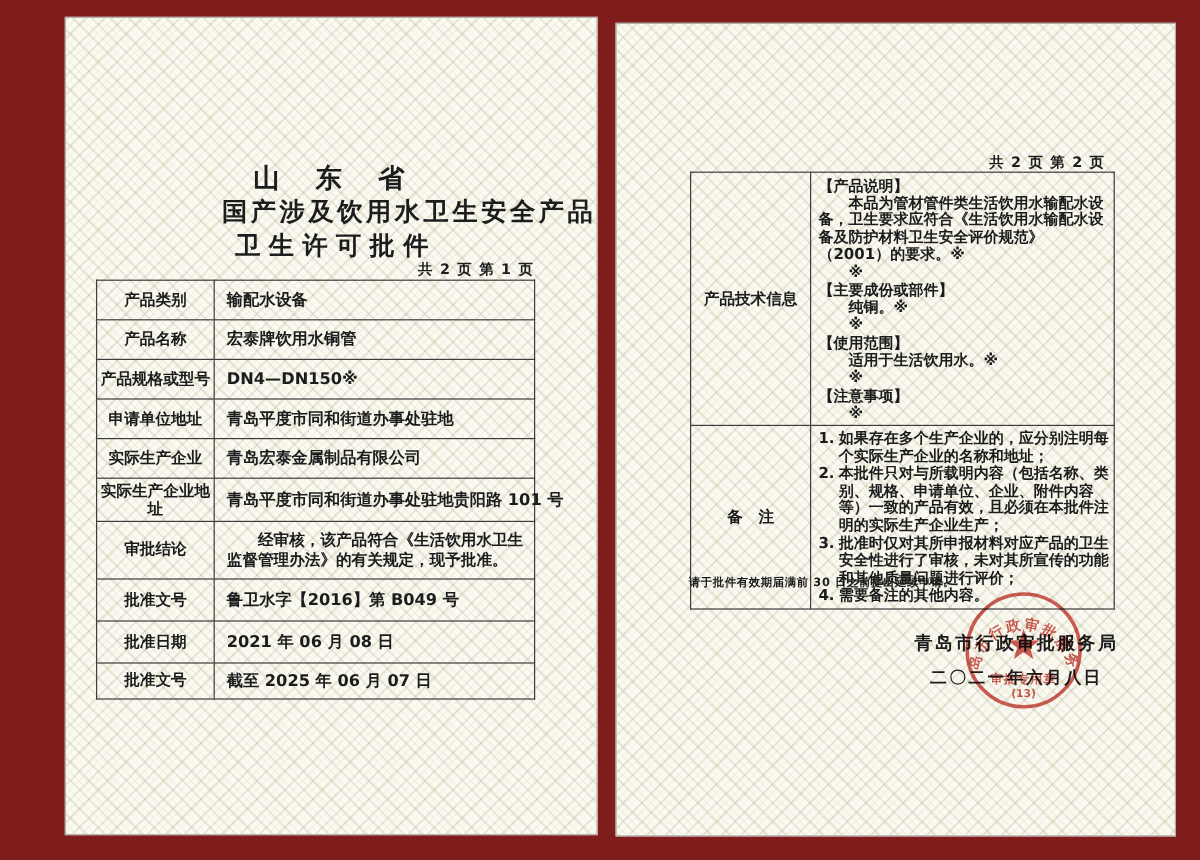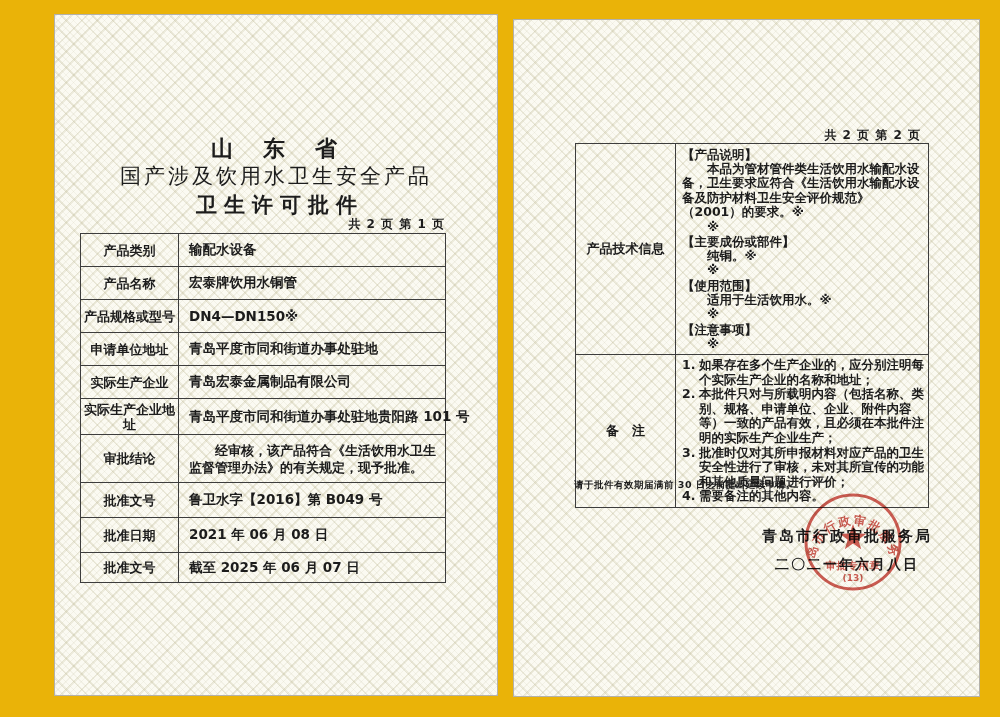--- a/index.html
+++ b/index.html
@@ -1,38 +1,38 @@
 <!DOCTYPE html>
 <html><head>
 <meta charset="utf-8">
 <style>
   * { margin:0; padding:0; box-sizing:border-box; }
   html,body { width:1000px; height:717px; background:#ffffff; overflow:hidden;
               font-family:"DejaVu Sans", sans-serif; color:#1c1c1c; }
-  .canvas { position:relative; width:1000px; height:717px; background:#eab308; }
+  .canvas { position:relative; width:1000px; height:717px; background:#7f1d1d; }
 
   
   .sheet {
     position:absolute; top:14px; height:682px;
     background-color:#fbfaf2;
     background-image:
       repeating-linear-gradient(45deg,  rgba(184,178,138,.20) 0 2px, rgba(0,0,0,0) 2px 11px),
       repeating-linear-gradient(135deg, rgba(184,178,138,.20) 0 2px, rgba(0,0,0,0) 2px 11px),
       repeating-linear-gradient(45deg,  rgba(167,161,122,.10) 0 1px, rgba(0,0,0,0) 1px 5.5px),
       repeating-linear-gradient(135deg, rgba(167,161,122,.10) 0 1px, rgba(0,0,0,0) 1px 5.5px);
     border:1px solid #b3b1ab;
   }
   .sheet.left  { left:54px;  width:444px; }
   .sheet.right { left:513px; top:19px; width:467px; height:678px; }
 
   
   .p1-title1 { position:absolute; top:119px; left:0; width:100%; text-align:center;
                font-size:22px; font-weight:bold; letter-spacing:4px; }
-  .p1-title2 { position:absolute; top:147px; left:0; width:100%; text-align:center;
-               font-size:21px; font-weight:normal; letter-spacing:3px; }
+  .p1-title2 { position:absolute; top:147px; left:0; width:100%; text-align:right;
+               font-size:21px; font-weight:bold; letter-spacing:3px; }
   .p1-title3 { position:absolute; top:176px; left:4px; width:100%; text-align:center;
                font-size:21px; font-weight:bold; letter-spacing:7px; }
   .page-ind  { position:absolute; font-size:12px; font-weight:bold; letter-spacing:1px; }
   .p1-ind    { top:201px; right:52px; }
   .p2-ind    { top:107px; right:58px; }
 
   table.doc { border-collapse:collapse; position:absolute; table-layout:fixed; }
   table.doc th, table.doc td { border:1px solid #3d3d3d; vertical-align:middle; }
   table.doc { border:1.5px solid #2e2e2e; }
 

